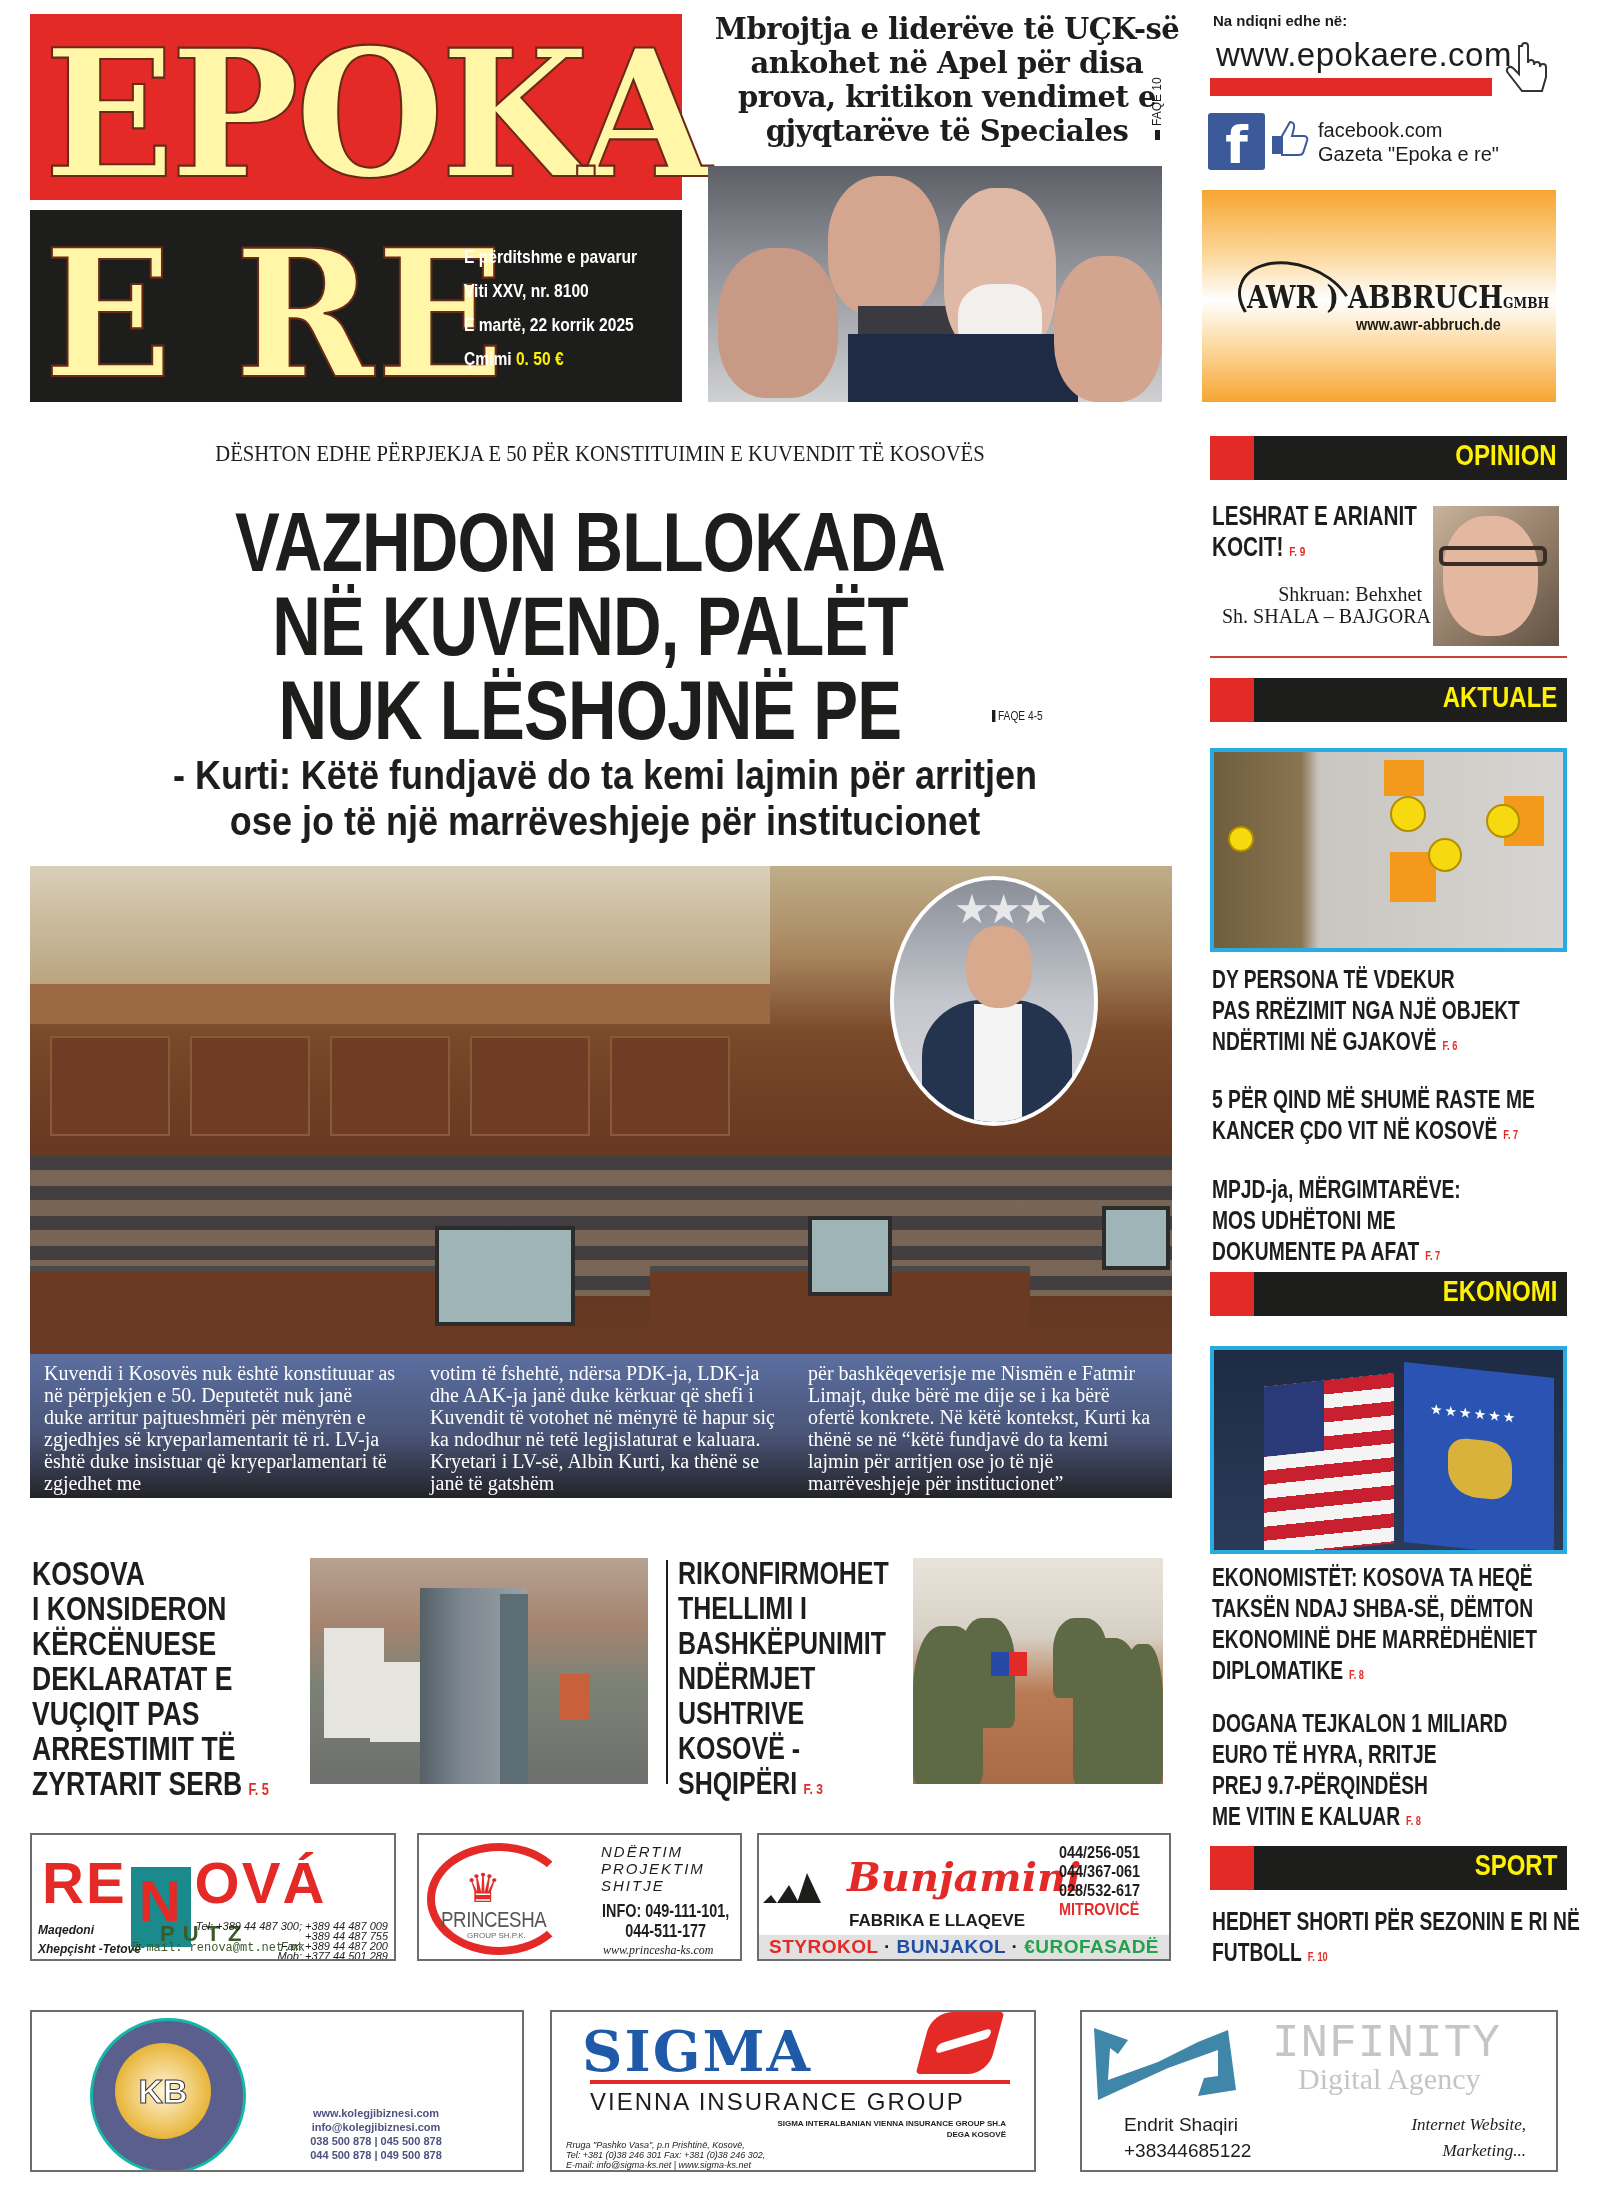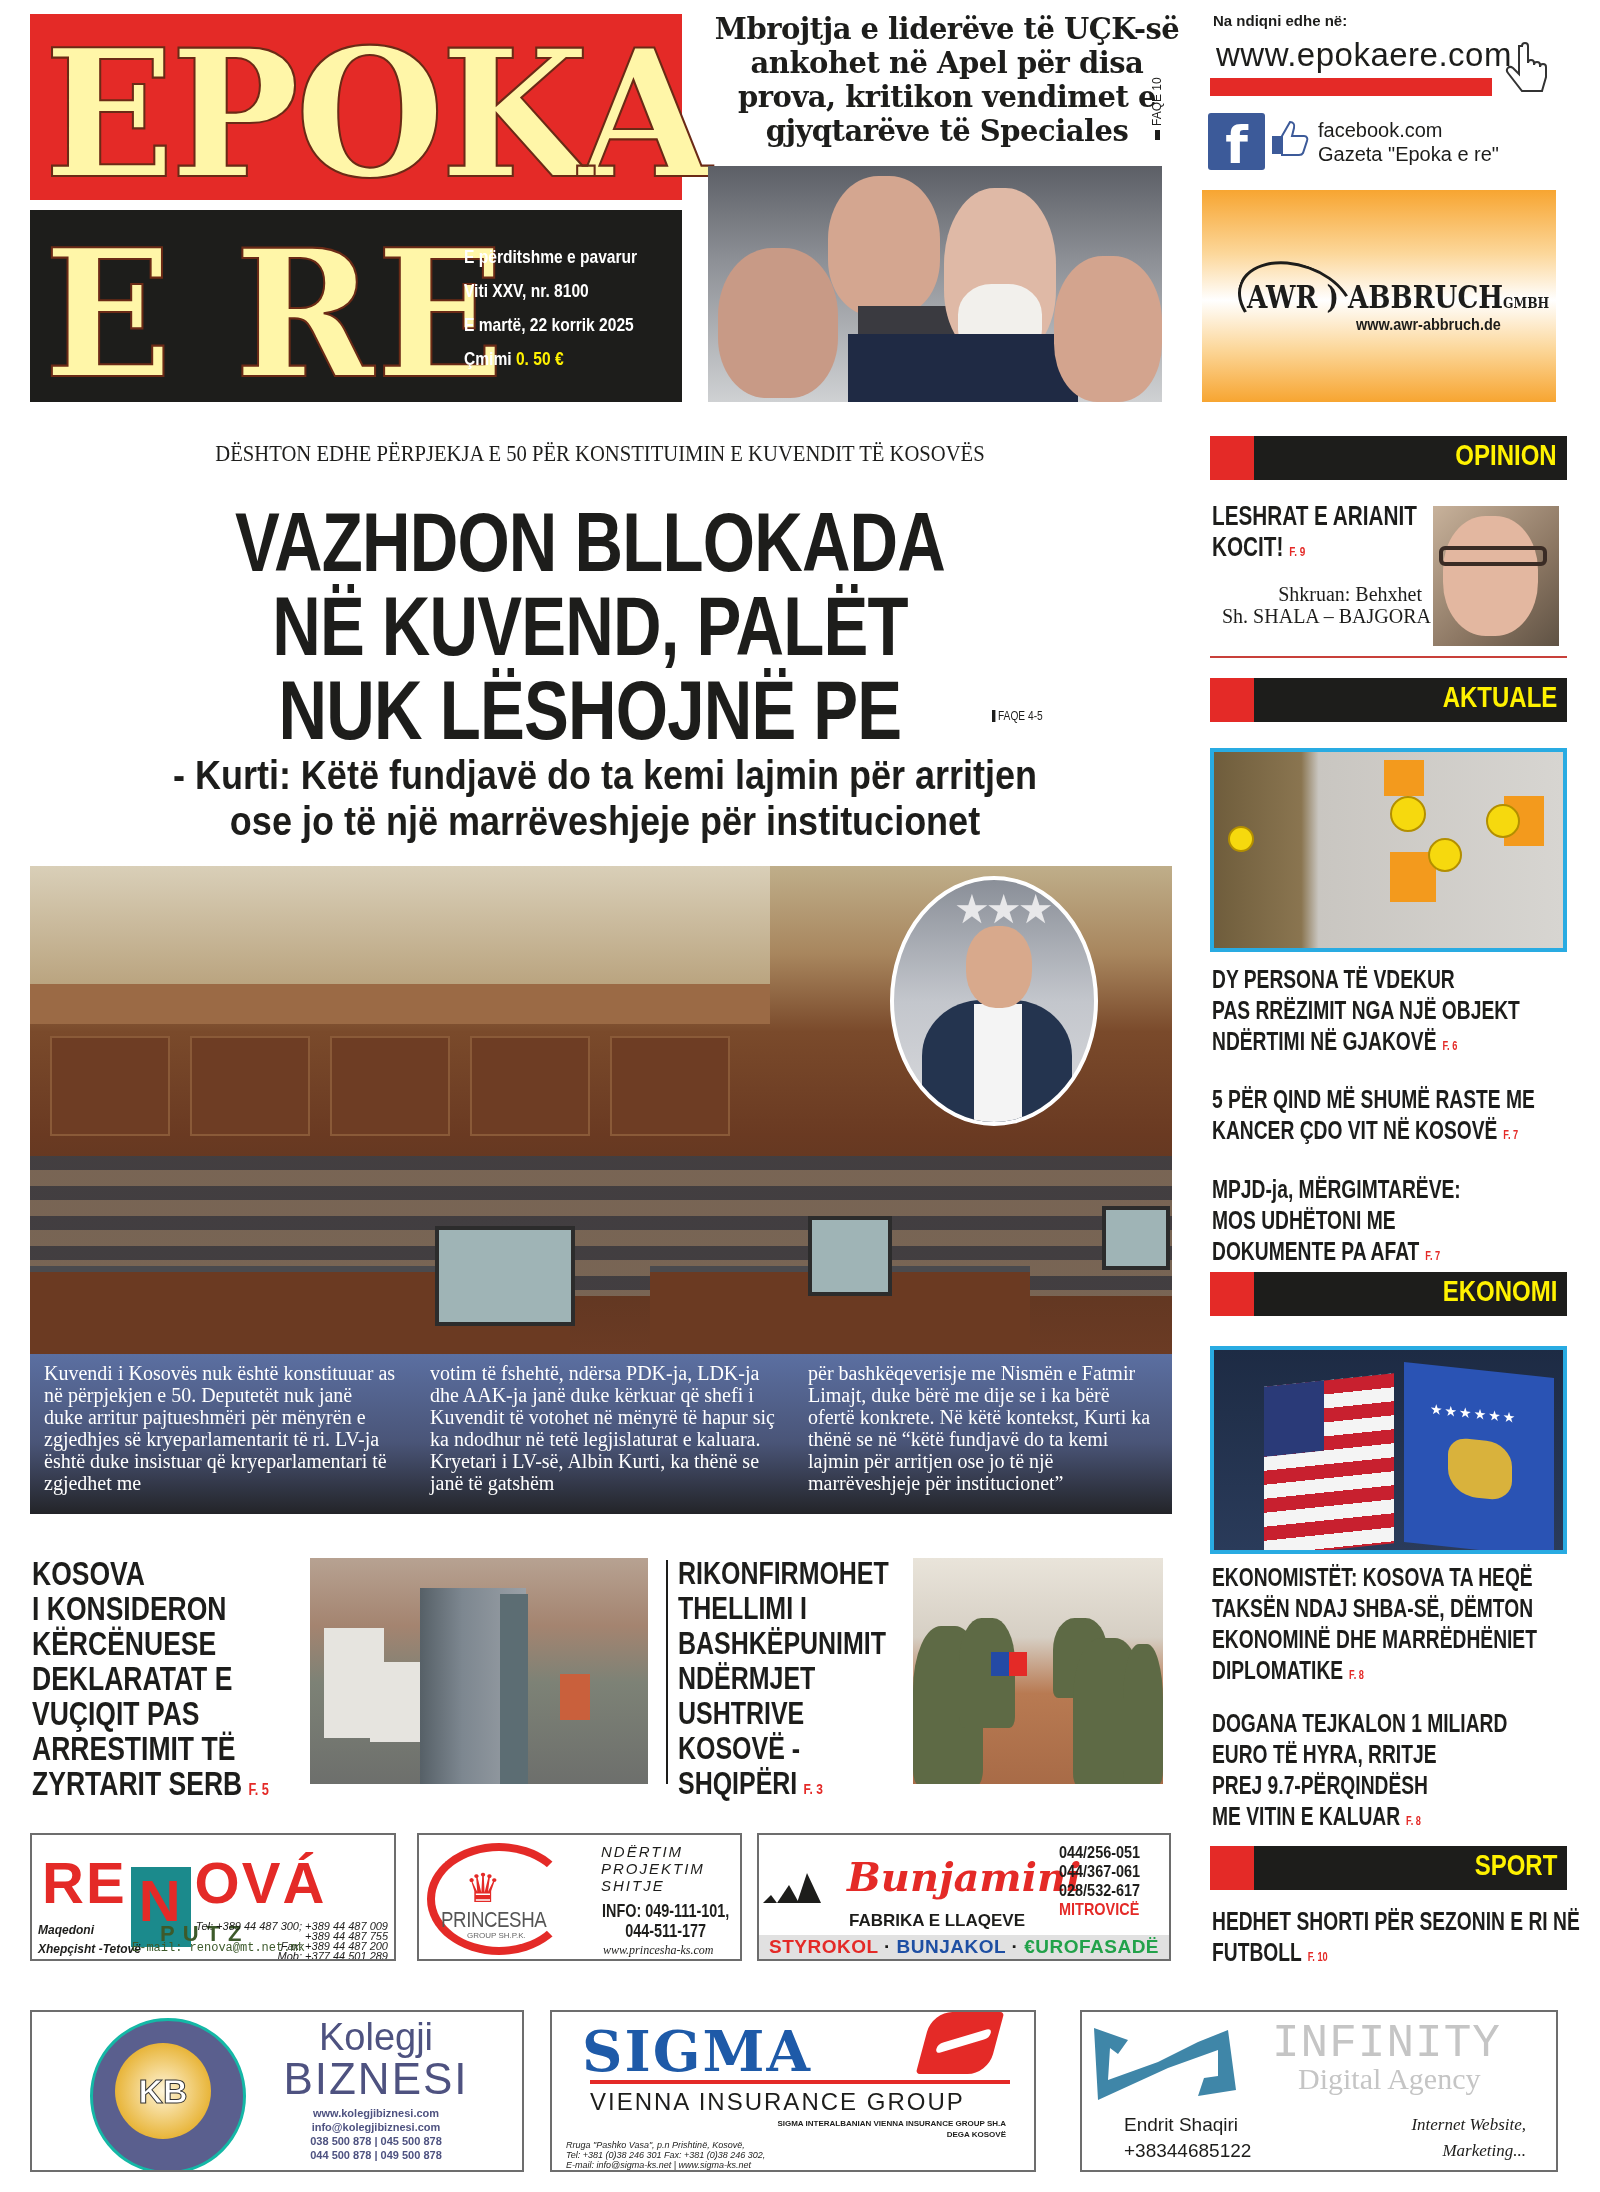--- a/index.html
+++ b/index.html
@@ -60,21 +60,21 @@
     background: repeating-linear-gradient(180deg, #3f3f44 0 14px, #7b6a5a 14px 30px); opacity: 0.9; }
   .desk { position: absolute; top: 400px; height: 88px; background: #6b3a22; border-top: 6px solid #4a4a4e; }
   .screen { position: absolute; background: #9fb4b6; border: 4px solid #2c2c2c; }
   .inset-circle { position: absolute; left: 860px; top: 10px; width: 208px; height: 250px; border-radius: 50%; border: 4px solid #ffffff; overflow: hidden;
     background: linear-gradient(180deg, #8a8f98 0%, #c3c6cc 50%, #d9dadd 100%); }
   .inset-stars { position: absolute; left: 60px; top: 6px; color: #e8e8ea; font-size: 40px; letter-spacing: -4px; }
   .inset-head { position: absolute; left: 72px; top: 46px; width: 66px; height: 82px; border-radius: 45%; background: #d8a98c; }
   .inset-body { position: absolute; left: 28px; top: 120px; width: 150px; height: 140px; border-radius: 40% 40% 0 0; background: #24344f; }
   .inset-shirt { position: absolute; left: 80px; top: 124px; width: 48px; height: 120px; background: #f4f4f4; }
 
-  .caption-box { left: 30px; top: 1354px; width: 1142px; height: 160px;
+  .caption-box { left: 30px; top: 1354px; width: 1142px; height: 144px;
     background: linear-gradient(180deg, #5b6fa1 0%, #4a5578 55%, #232428 100%); }
   .caption-col { position: absolute; top: 8px; width: 352px; font-family: "Liberation Serif", serif; font-size: 20px; line-height: 22px; color: #ffffff; }
 
   
   .story-title { font-family: "Liberation Sans", sans-serif; font-weight: bold; color: #1d1d1b; transform: scaleX(0.78); transform-origin: left top; white-space: nowrap; }
   .pg { color: #e42a27; font-size: 0.48em; margin-left: 8px; }
   .story1-title { left: 32px; top: 1556px; font-size: 34px; line-height: 35px; }
   .story1-photo { left: 310px; top: 1558px; width: 338px; height: 226px; overflow: hidden;
     background: linear-gradient(180deg, #b7a292 0%, #a48470 30%, #7d8276 55%, #6d6f6c 100%); }
   .tower { position: absolute; left: 110px; top: 30px; width: 106px; height: 196px; background: linear-gradient(90deg, #566067, #7d8790 40%, #9aa0a6); }
@@ -427,24 +427,20 @@
   </div>
   <div class="bj-strip">
     <span class="c-red">STYROKOL</span> · <span class="c-blue">BUNJAKOL</span> · <span class="c-green">€UROFASADË</span>
   </div>
 </div>
 
 <div class="ad ad-kolegji">
   <div class="kb-seal">
     <div class="kb-inner">KB</div>
   </div>
-  <div class="kb-title">
-    <div>Kolegji</div>
-    <div class="big">BIZNESI</div>
-  </div>
   <div class="kb-contact">
     <div>www.kolegjibiznesi.com</div>
     <div>info@kolegjibiznesi.com</div>
     <div>038 500 878 | 045 500 878</div>
     <div>044 500 878 | 049 500 878</div>
   </div>
 </div>
 
 <div class="ad ad-sigma">
   <div class="sg-word">SIGMA</div>

